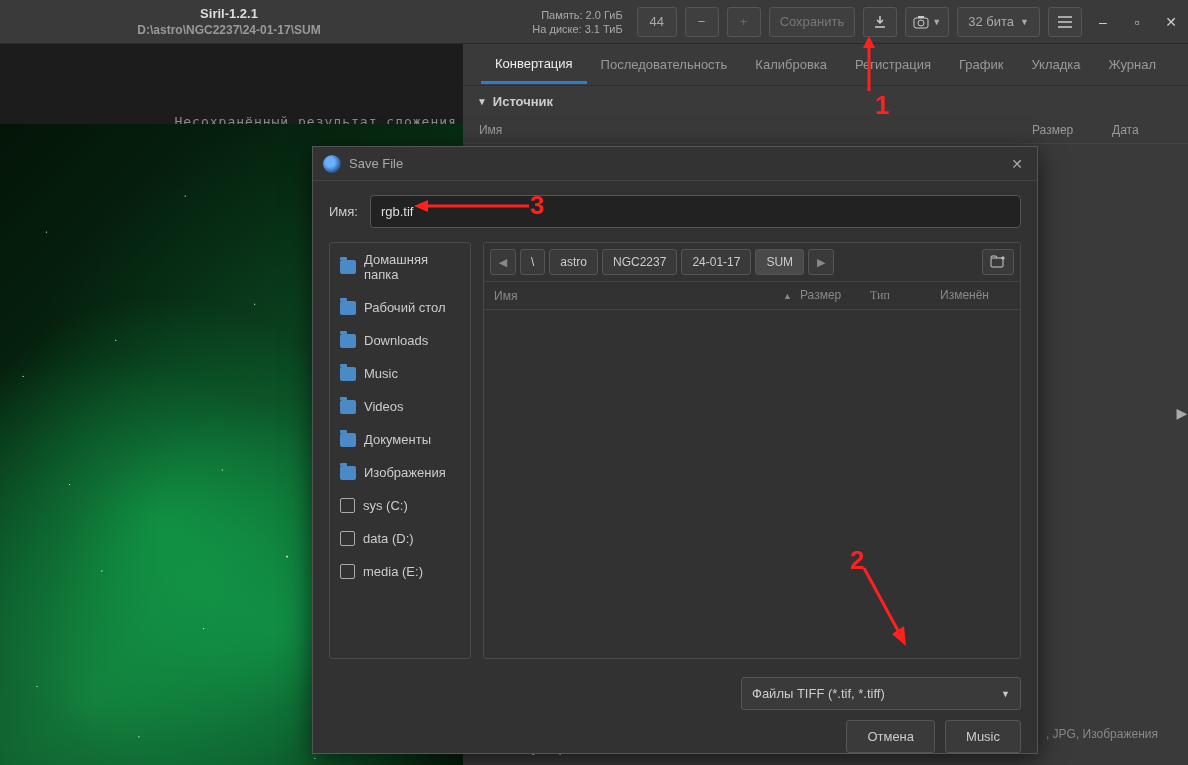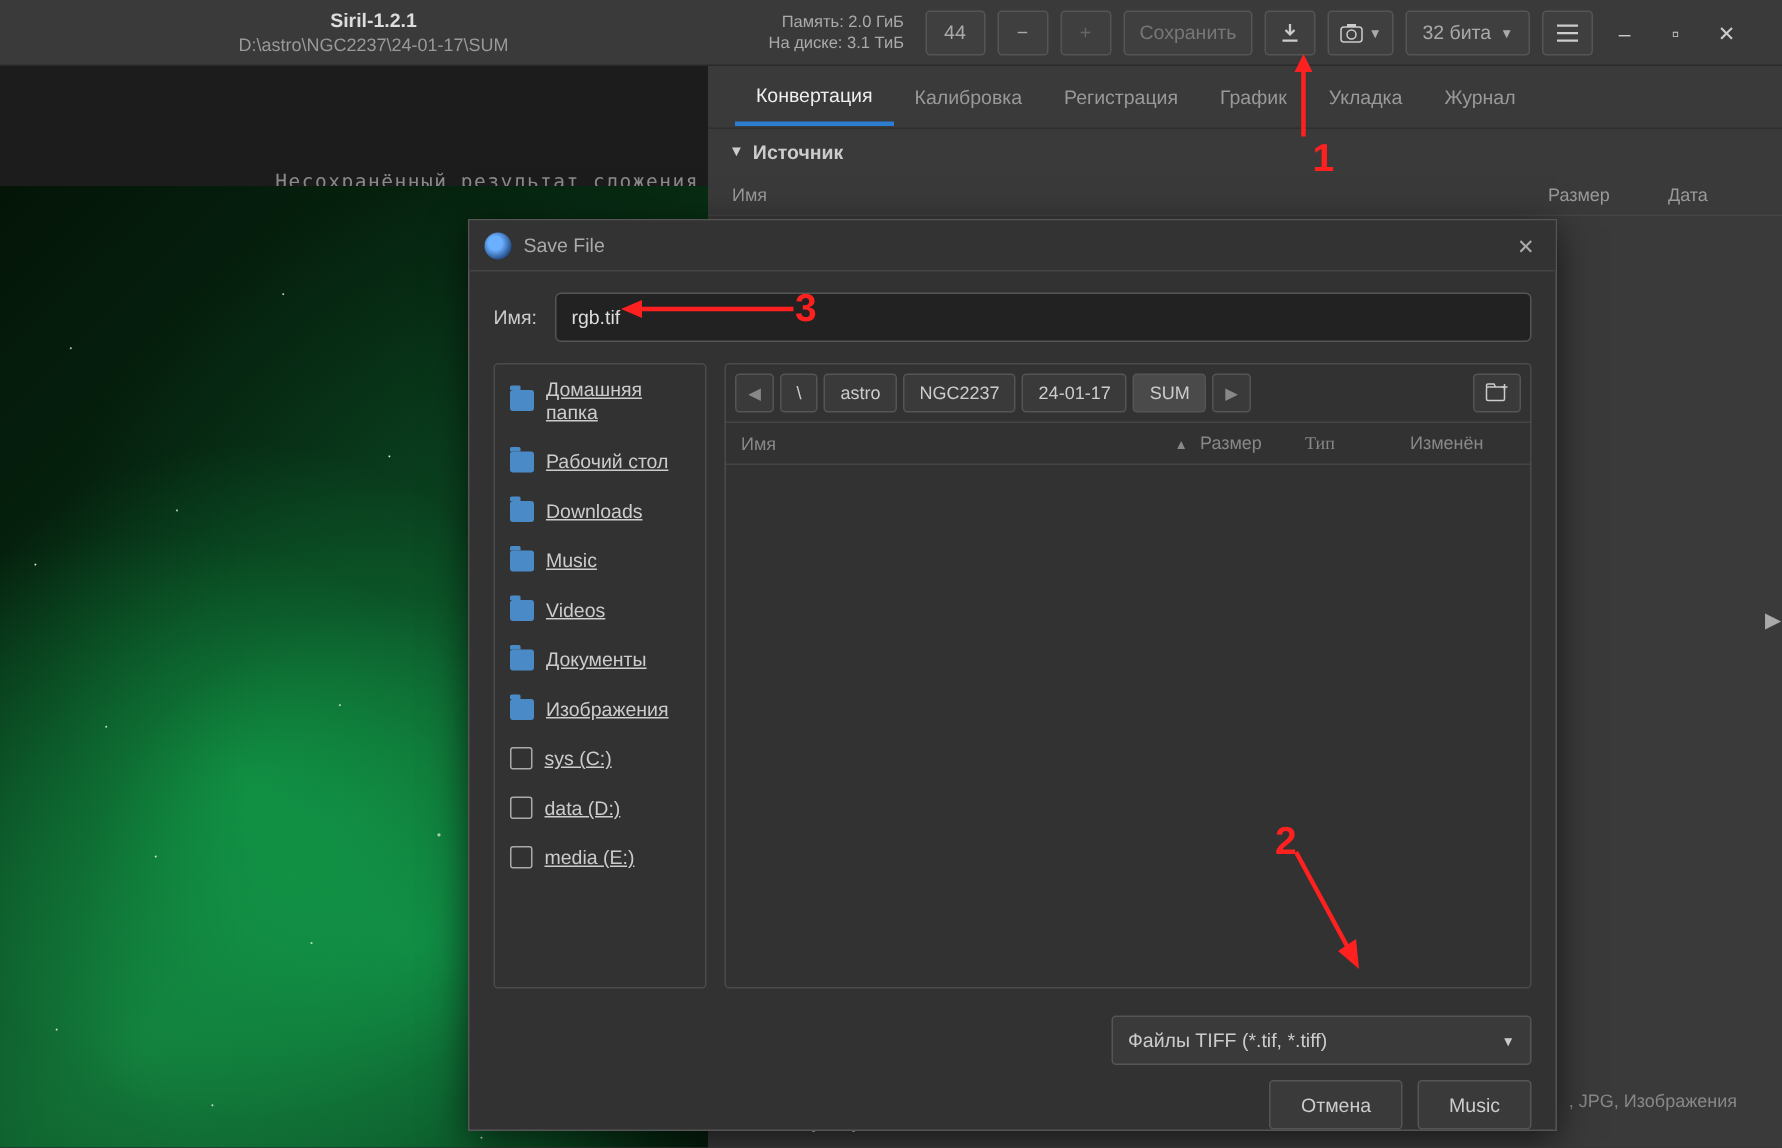--- a/index.html
+++ b/index.html
@@ -1,22 +1,22 @@
 <!DOCTYPE html>
 <html><head>
 <meta charset="utf-8">
 <style>
 * { margin: 0; padding: 0; box-sizing: border-box; font-family: "Segoe UI", sans-serif; }
 body { background: #353535; color: #ccc; width: 1188px; height: 765px; overflow: hidden; position: relative; font-size: 13px; }
 
 
-.header { height: 44px; background: #3a3a3a; display: flex; align-items: center; padding: 0 24px; border-bottom: 1px solid #2a2a2a; }
+.header { height: 44px; background: #3a3a3a; display: flex; align-items: center; padding: 0 4px; border-bottom: 1px solid #2a2a2a; }
 .header-title { flex: 0 0 450px; text-align: center; }
 .header-title .app { font-weight: 600; font-size: 13px; color: #ddd; }
-.header-title .path { font-size: 12px; color: #999; margin-top: 2px; }
+.header-title .path { font-size: 12px; color: #999; margin-top: 2px; font-weight: bold; }
 .header-right { margin-left: auto; display: flex; align-items: center; gap: 8px; }
 .mem-info { text-align: right; font-size: 11px; color: #aaa; line-height: 14px; margin-right: 6px; }
 .hdr-btn { background: #3f3f3f; border: 1px solid #555; color: #aaa; height: 30px; padding: 0 10px; border-radius: 3px; display: flex; align-items: center; justify-content: center; font-size: 13px; cursor: pointer; }
 .hdr-btn.icon { width: 34px; padding: 0; }
 .hdr-num { width: 40px; text-align: center; }
 .win-ctrl { width: 26px; text-align: center; color: #ccc; cursor: pointer; font-size: 14px; }
 
 
 .main { display: flex; height: calc(100% - 44px); }
 .left-panel { width: 472px; background: #1c1c1c; position: relative; overflow: hidden; }
@@ -71,21 +71,21 @@
 
 .dialog { position: absolute; left: 312px; top: 146px; width: 726px; height: 608px; background: #323232; border: 1px solid #555; box-shadow: 0 6px 24px rgba(0,0,0,0.6); display: flex; flex-direction: column; }
 .dlg-title { height: 34px; display: flex; align-items: center; padding: 0 10px; background: #333; border-bottom: 1px solid #444; }
 .dlg-title .icon { width: 18px; height: 18px; margin-right: 8px; background: radial-gradient(circle at 40% 40%, #6ab0ff 30%, #1a3a70 80%); border-radius: 50%; }
 .dlg-title .txt { color: #aaa; font-size: 13px; flex: 1; }
 .dlg-close { color: #aaa; font-size: 14px; cursor: pointer; padding: 4px; }
 .dlg-name-row { display: flex; align-items: center; padding: 14px 16px; gap: 12px; }
 .dlg-name-row label { color: #ccc; font-size: 13px; }
 .dlg-name-input { flex: 1; background: #222; border: 1px solid #555; border-radius: 4px; color: #ddd; padding: 8px 10px; font-size: 13px; }
 .dlg-body { flex: 1; display: flex; padding: 0 16px 10px; gap: 12px; min-height: 0; }
-.places { width: 142px; border: 1px solid #4a4a4a; border-radius: 3px; overflow-y: auto; text-decoration: underline; }
+.places { width: 142px; border: 1px solid #4a4a4a; border-radius: 3px; overflow-y: auto; }
 .place { display: flex; align-items: center; gap: 8px; padding: 9px 10px; color: #ccc; font-size: 13px; cursor: pointer; }
 .place .ficon { width: 16px; height: 14px; background: #4a8bc7; border-radius: 2px; position: relative; flex-shrink: 0; }
 .place .ficon::before { content:""; position:absolute; top:-3px; left:0; width:7px; height:3px; background:#4a8bc7; border-radius:1px 1px 0 0; }
 .place .dicon { width: 15px; height: 15px; border: 1.5px solid #aaa; border-radius: 2px; flex-shrink: 0; }
 .filepane { flex: 1; border: 1px solid #4a4a4a; border-radius: 3px; display: flex; flex-direction: column; min-width: 0; }
 .crumbs { display: flex; align-items: center; padding: 6px; gap: 4px; border-bottom: 1px solid #444; }
 .crumbs .nav { width: 26px; height: 26px; display:flex; align-items:center; justify-content:center; background: #3a3a3a; border: 1px solid #555; border-radius: 3px; color: #888; cursor: pointer; font-size: 11px; }
 .crumbs .seg { height: 26px; padding: 0 10px; display:flex; align-items:center; background: #3a3a3a; border: 1px solid #555; border-radius: 3px; color: #ccc; cursor: pointer; font-size: 12px; }
 .crumbs .seg.active { background: #4a4a4a; }
 .crumbs .spacer { flex: 1; }
@@ -154,20 +154,21 @@
 <div class="main">
 
   <div class="left-panel">
     <div class="unsaved">Несохранённый результат сложения</div>
     <div class="nebula"></div>
   </div>
 
   <div class="right-panel">
     <div class="tabs">
       <div class="tab active">Конвертация</div>
+      <div class="tab">Последовательность</div>
       <div class="tab">Калибровка</div>
       <div class="tab">Регистрация</div>
       <div class="tab">График</div>
       <div class="tab">Укладка</div>
       <div class="tab">Журнал</div>
     </div>
     <div class="section-hdr">
       <span class="tri">▼</span>
       <span>Источник</span>
     </div>

